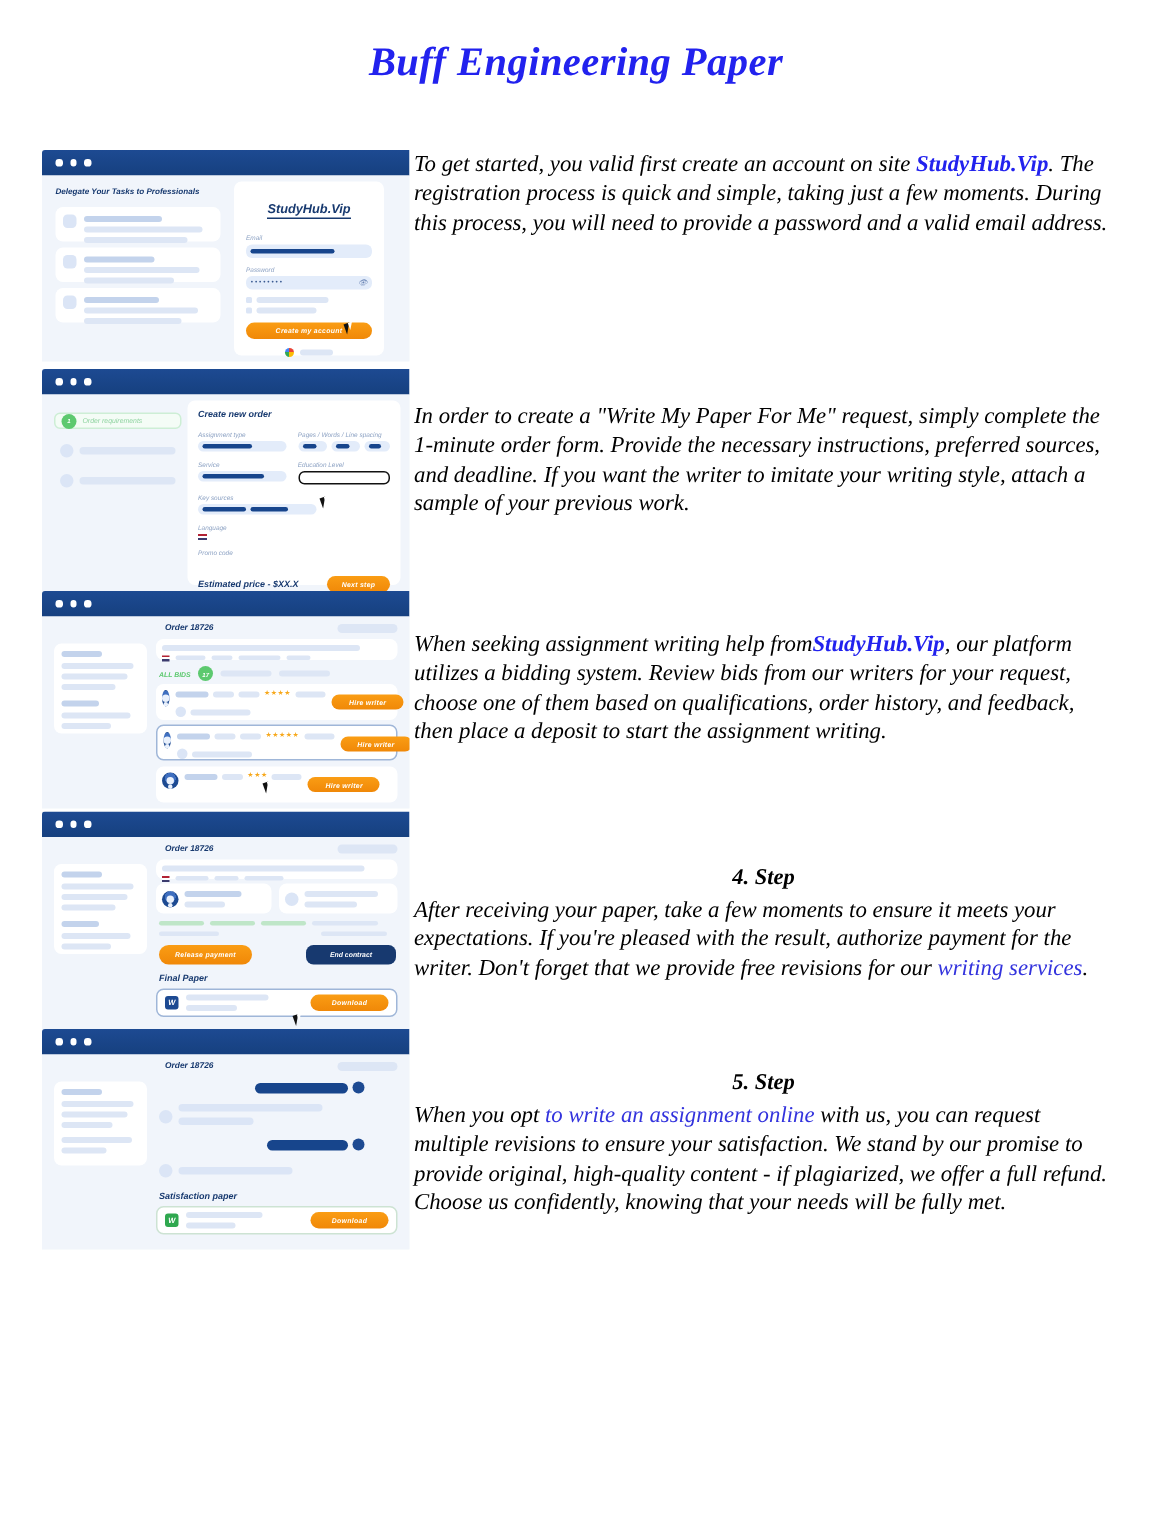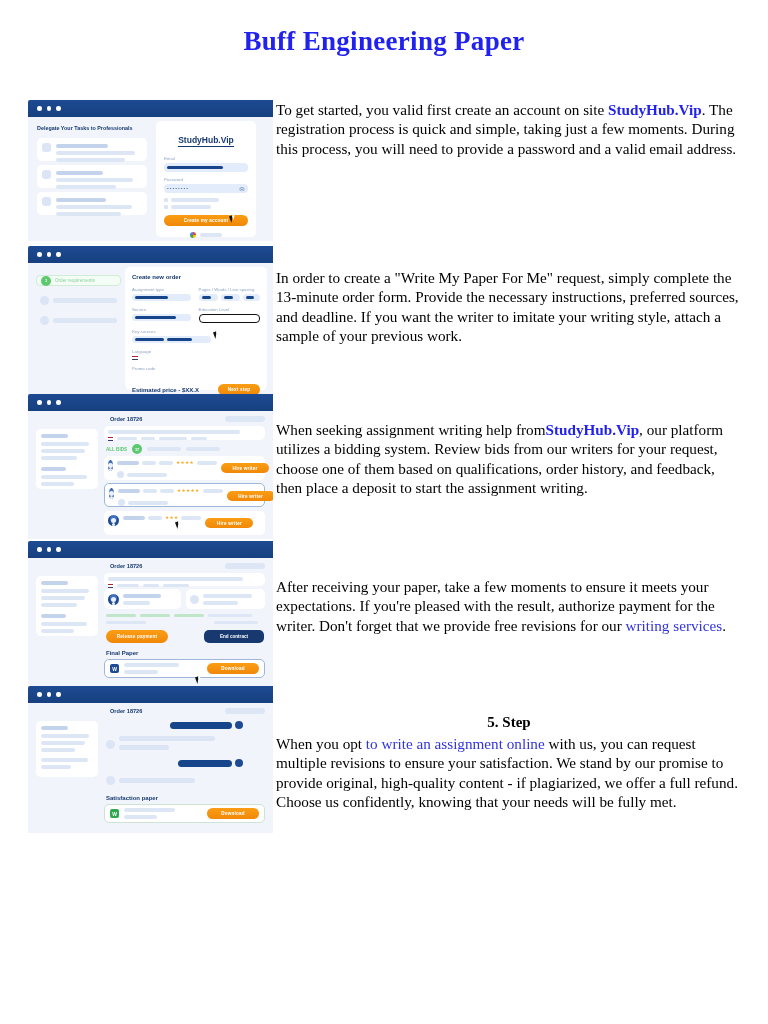--- a/index.html
+++ b/index.html
@@ -4,21 +4,21 @@
 <style>
   * { box-sizing: border-box; }
   html, body { margin:0; padding:0; }
   body {
     width: 768px; height: 1024px;
     background: #ffffff;
     font-family: "Liberation Serif", "DejaVu Serif", serif;
     position: relative;
     overflow: hidden;
   }
-  .page { position: relative; width: 768px; height: 1024px; }
+  .page { position: relative; width: 768px; height: 1024px; font-style: italic; }
 
   
   .doc-title {
     position: absolute;
     left: 0; top: 26px; width: 768px;
     text-align: center;
     font-family: "Liberation Serif", "DejaVu Serif", serif;
     font-weight: bold;
     font-size: 27px;
     color: #2222ee;
@@ -311,21 +311,21 @@
             <div style="display:flex;align-items:center;justify-content:space-between;margin-top:13px;">
               <span class="lbl-dk">Estimated price - $XX.X</span>
               <span class="btn-orange" style="width:42px;height:11px;">Next step</span>
             </div>
           </div>
           <div class="cursor" style="left:186px;top:68px;"></div>
         </div>
       </div>
     </div>
     <div class="text-col" style="top:22px;">
-      <p class="step-body">In order to create a "Write My Paper For Me" request, simply complete the 13-minute order form. Provide the necessary instructions, preferred sources, and deadline. If you want the writer to imitate your writing style, attach a sample of your previous work.</p>
+      <p class="step-body">In order to create a "Write My Paper For Me" request, simply complete the 1-minute order form. Provide the necessary instructions, preferred sources, and deadline. If you want the writer to imitate your writing style, attach a sample of your previous work.</p>
     </div>
   </div>
 
   <div class="step-row" style="top:394px;">
     <div class="thumb-col">
       <div class="browser">
         <div class="bar">
           <span class="dot"></span>
           <span class="dot"></span>
           <span class="dot"></span>
@@ -500,20 +500,21 @@
               <span class="bline" style="display:block;width:70%;"></span>
               <span class="bline" style="display:block;width:44%;margin-top:3px;"></span>
             </span>
             <span class="btn-orange" style="width:52px;height:11px;">Download</span>
           </div>
           <div class="cursor" style="left:168px;top:118px;"></div>
         </div>
       </div>
     </div>
     <div class="text-col" style="top:36px;">
+      <div class="step-head">4. Step</div>
       <p class="step-body">
         <span>After receiving your paper, take a few moments to ensure it meets your expectations. If you're pleased with the result, authorize payment for the writer. Don't forget that we provide free revisions for our </span><span class="lnk">writing services</span><span>.</span>
       </p>
     </div>
   </div>
 
   <div class="step-row" style="top:686px;">
     <div class="thumb-col">
       <div class="browser">
         <div class="bar">

